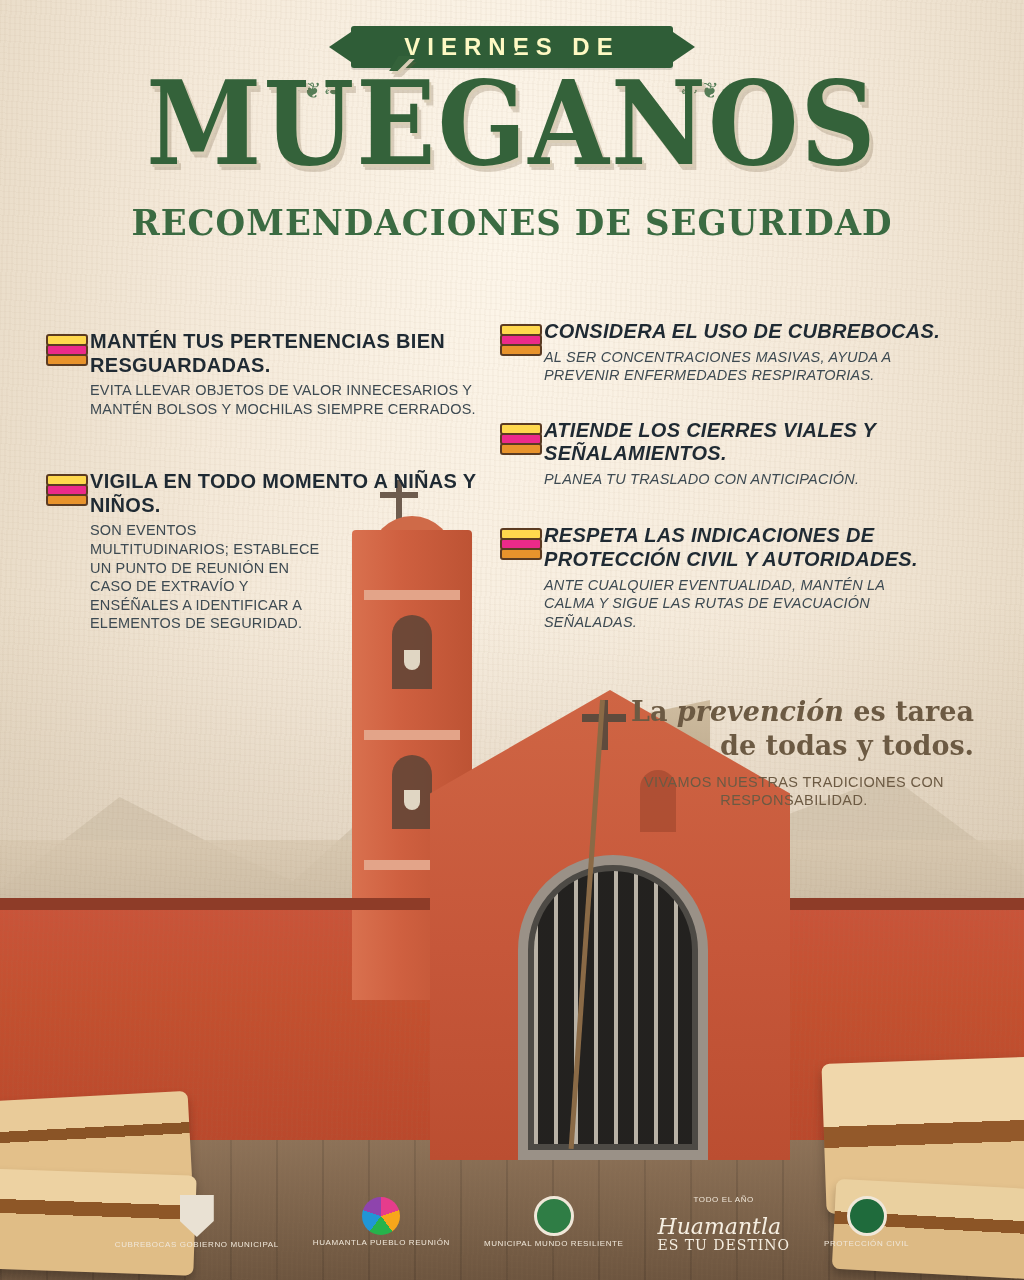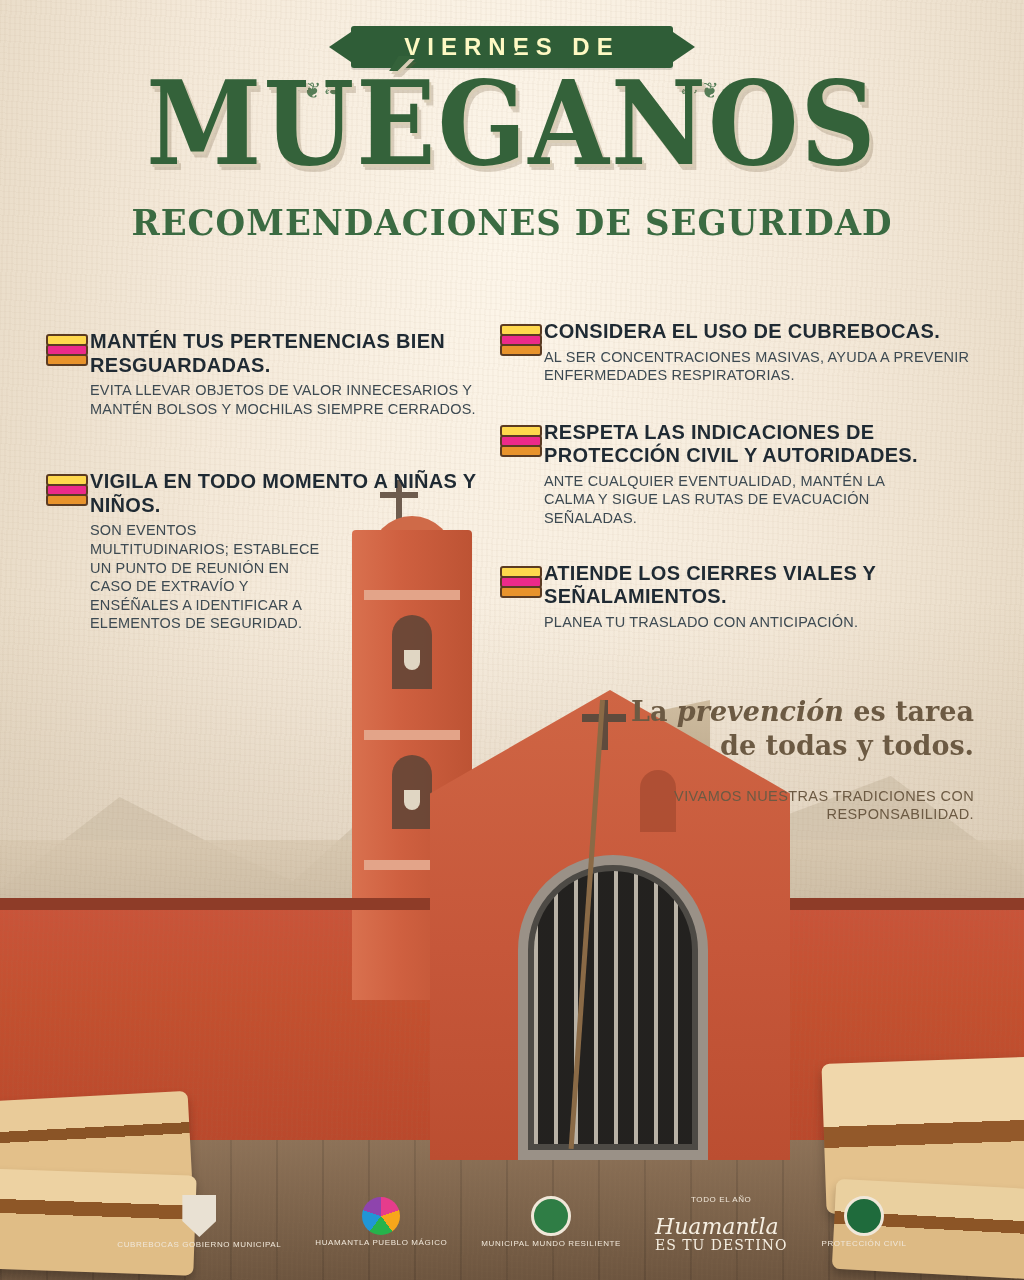--- a/index.html
+++ b/index.html
@@ -185,21 +185,21 @@
     background:linear-gradient(to bottom,#f0d7ab 0 42%,#93592a 42% 56%,#e4c28d 56% 100%);
     box-shadow:0 6px 12px rgba(0,0,0,.25);transform:rotate(-2deg);}
   .cake4{right:-10px;bottom:6px;width:200px;height:90px;
     background:linear-gradient(to bottom,#ead09f 0 36%,#8c5526 36% 50%,#ddba84 50% 100%);
     box-shadow:0 6px 10px rgba(0,0,0,.25);transform:rotate(3deg);}
 
   
   .tips{position:absolute;top:330px;left:0;right:0;z-index:7;}
   .col{position:absolute;}
   .col-left{left:46px;top:0;width:430px;}
-  .col-right{left:500px;top:-10px;width:470px;}
+  .col-right{left:500px;top:-10px;width:470px;font-style:italic;}
   .tip{display:flex;margin-bottom:26px;}
   .tip-icon{flex:0 0 auto;width:44px;height:40px;position:relative;margin-top:4px;}
   .tip-icon .layer{position:absolute;left:0;width:42px;height:12px;border-radius:3px;border:2px solid #5b3b22;box-sizing:border-box;}
   .tip-icon .l1{top:0;background:#ffd84d;}
   .tip-icon .l2{top:10px;background:#ec2a8a;}
   .tip-icon .l3{top:20px;background:#e8932c;}
   .tip-body{flex:1 1 auto;}
   .tip-title{
     font-size:20px;font-weight:bold;color:#1f2a33;line-height:1.18;letter-spacing:.3px;
     margin:0 0 4px 0;text-transform:uppercase;
@@ -212,21 +212,21 @@
 
   
   .closing{
     position:absolute;right:50px;top:695px;width:360px;z-index:7;text-align:right;
   }
   .closing-main{
     font-family:"DejaVu Serif",serif;font-size:27px;color:#6c5a43;font-weight:bold;line-height:1.25;
   }
   .closing-main em{font-style:italic;font-weight:bold;}
   .closing-sub{
-    margin-top:24px;font-size:14.5px;color:#6c5a43;letter-spacing:.4px;text-transform:uppercase;line-height:1.3;
+    margin-top:10px;font-size:14.5px;color:#6c5a43;letter-spacing:.4px;text-transform:uppercase;line-height:1.3;text-align:center;
   }
 
   
   .logos{
     position:absolute;left:0;right:0;bottom:18px;height:80px;z-index:9;
     display:flex;align-items:center;justify-content:center;gap:34px;
   }
   .logo{display:flex;flex-direction:column;align-items:center;justify-content:center;color:#f4ece0;}
   .logo .mark{display:flex;align-items:center;justify-content:center;}
   .logo .cap{font-size:8px;letter-spacing:.6px;margin-top:3px;text-align:center;color:#f0e7d9;}
@@ -334,44 +334,44 @@
           <div class="layer l1"></div>
             <div class="layer l2"></div>
             <div class="layer l3"></div>
         </div>
         <div class="tip-body">
           <p class="tip-title">CONSIDERA EL USO DE CUBREBOCAS.</p>
           <p class="tip-text">AL SER CONCENTRACIONES MASIVAS, AYUDA A PREVENIR ENFERMEDADES RESPIRATORIAS.</p>
         </div>
       </div>
 
+      <div class="tip" style="margin-top:34px">
+        <div class="tip-icon">
+          <div class="layer l1"></div>
+            <div class="layer l2"></div>
+            <div class="layer l3"></div>
+        </div>
+        <div class="tip-body">
+          <p class="tip-title">ATIENDE LOS CIERRES VIALES Y SEÑALAMIENTOS.</p>
+          <p class="tip-text">PLANEA TU TRASLADO CON ANTICIPACIÓN.</p>
+        </div>
+      </div>
+
       <div class="tip" style="margin-top:36px">
         <div class="tip-icon">
           <div class="layer l1"></div>
             <div class="layer l2"></div>
             <div class="layer l3"></div>
         </div>
         <div class="tip-body">
           <p class="tip-title">RESPETA LAS INDICACIONES DE PROTECCIÓN CIVIL Y AUTORIDADES.</p>
           <p class="tip-text" style="max-width:345px">ANTE CUALQUIER EVENTUALIDAD, MANTÉN LA CALMA Y SIGUE LAS RUTAS DE EVACUACIÓN SEÑALADAS.</p>
         </div>
       </div>
 
-      <div class="tip" style="margin-top:34px">
-        <div class="tip-icon">
-          <div class="layer l1"></div>
-            <div class="layer l2"></div>
-            <div class="layer l3"></div>
-        </div>
-        <div class="tip-body">
-          <p class="tip-title">ATIENDE LOS CIERRES VIALES Y SEÑALAMIENTOS.</p>
-          <p class="tip-text">PLANEA TU TRASLADO CON ANTICIPACIÓN.</p>
-        </div>
-      </div>
-
     </div>
   </div>
 
   <div class="closing">
     <div class="closing-main">
       <span>La </span><em>prevención</em><span> es tarea de todas y todos.</span>
     </div>
     <div class="closing-sub">VIVAMOS NUESTRAS TRADICIONES CON RESPONSABILIDAD.</div>
   </div>
 
@@ -381,21 +381,21 @@
           <div class="shield"></div>
         </div>
       <div class="cap">CUBREBOCAS
 GOBIERNO MUNICIPAL</div>
     </div>
     <div class="logo">
       <div class="mark">
           <div class="pinwheel"></div>
         </div>
       <div class="cap">HUAMANTLA
-PUEBLO MÁGICO</div>
+PUEBLO REUNIÓN</div>
     </div>
     <div class="logo">
       <div class="mark">
           <div class="roundseal"></div>
         </div>
       <div class="cap">MUNICIPAL
 MUNDO RESILIENTE</div>
     </div>
     <div class="logo">
       <div class="cap" style="margin-bottom:12px">TODO EL AÑO</div>

